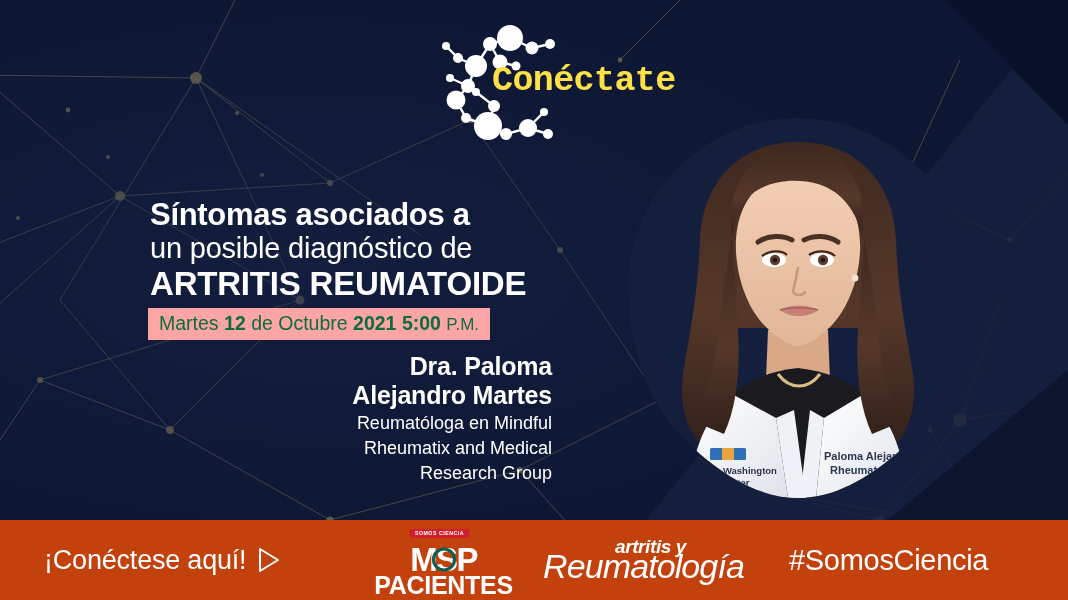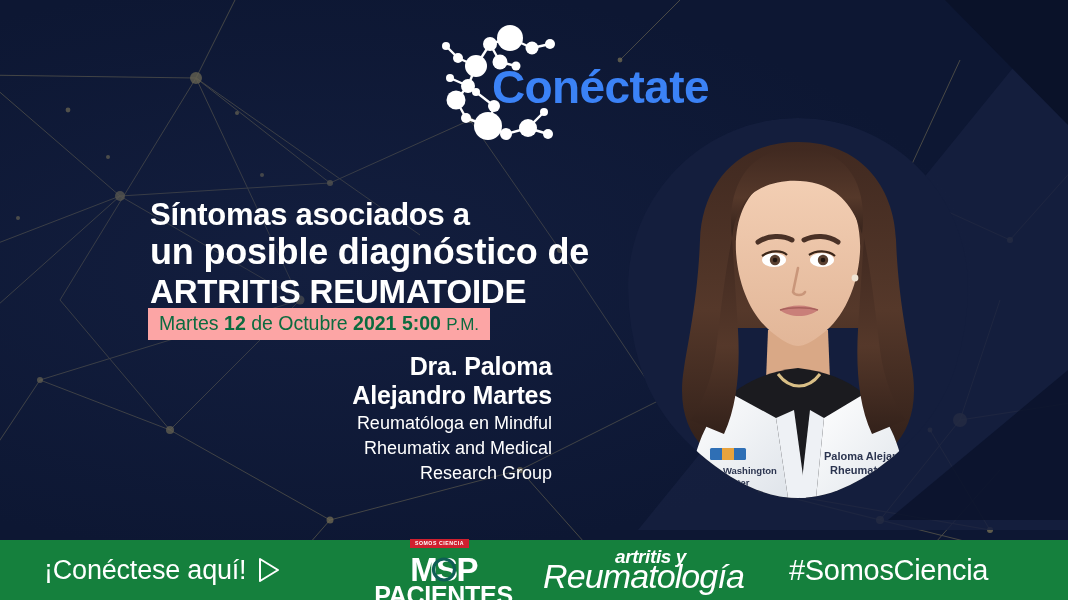--- a/index.html
+++ b/index.html
@@ -70,25 +70,26 @@
     left: 432px;
     top: 22px;
     width: 230px;
     height: 122px;
   }
   .logo svg { display: block; }
   .logo-word {
     position: absolute;
     left: 60px;
     top: 42px;
-    color: #3b82f6;
-    font-size: 46px;
+    color: #fde047;
+    font-size: 35px;
     font-weight: bold;
     letter-spacing: -.6px;
     line-height: 1;
+    font-family: Liberation Mono, monospace;
   }
   .logo-sub {
     position: absolute;
     left: 62px;
     top: 78px;
     color: #ffffff;
     font-size: 13.4px;
     font-weight: bold;
     letter-spacing: .9px;
     line-height: 1;
@@ -104,22 +105,22 @@
   .h-line1 {
     color: #ffffff;
     font-size: 31px;
     font-weight: bold;
     letter-spacing: -.3px;
     line-height: 1.08;
     white-space: nowrap;
   }
   .h-line2 {
     color: #ffffff;
-    font-size: 36px;
-    font-weight: 700;
+    font-size: 29px;
+    font-weight: 400;
     letter-spacing: -.2px;
     line-height: 1.12;
     margin-top: 1px;
     white-space: nowrap;
   }
   .h-line3 {
     color: #ffffff;
     font-size: 33px;
     font-weight: bold;
     letter-spacing: -.2px;
@@ -178,22 +179,22 @@
     overflow: hidden;
   }
   .photo svg { display: block; }
 
   
   .footer {
     position: absolute;
     left: 0;
     right: 0;
     bottom: 0;
-    height: 60px;
-    background: #15803d;
+    height: 80px;
+    background: #c2410c;
     display: flex;
     align-items: center;
   }
   .f-cta {
     position: absolute;
     left: 44px;
     display: flex;
     align-items: center;
     gap: 7px;
     color: #ffffff;

